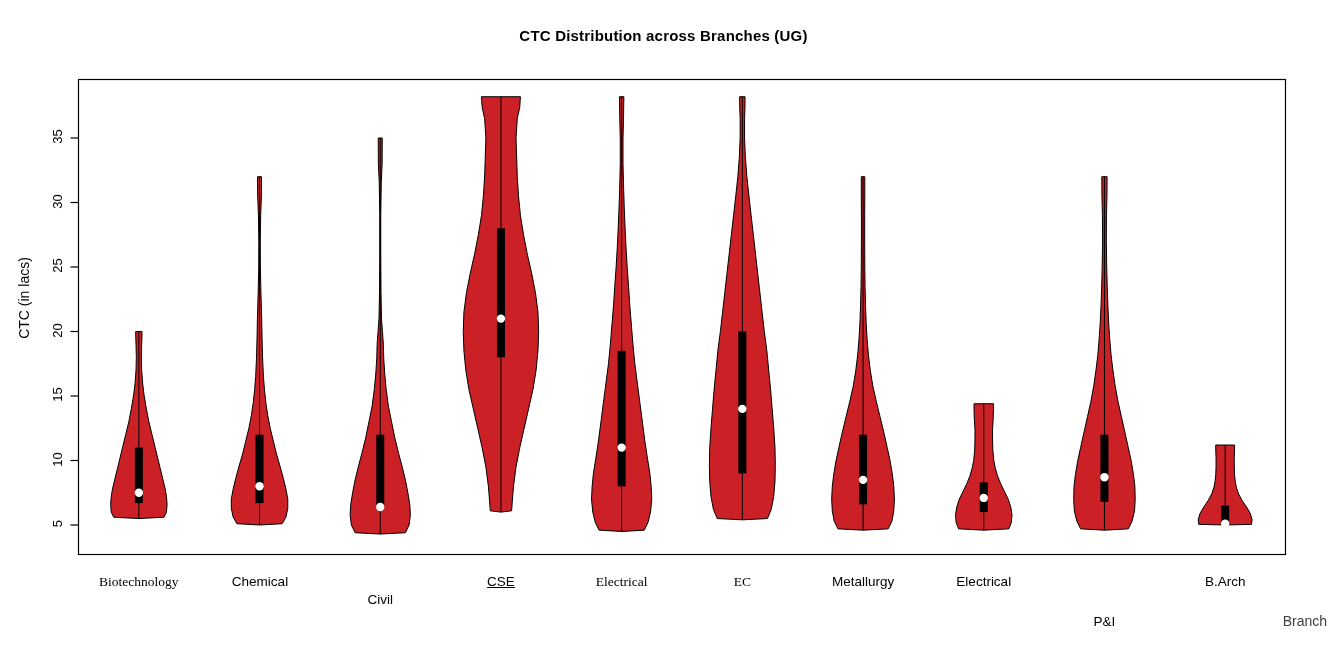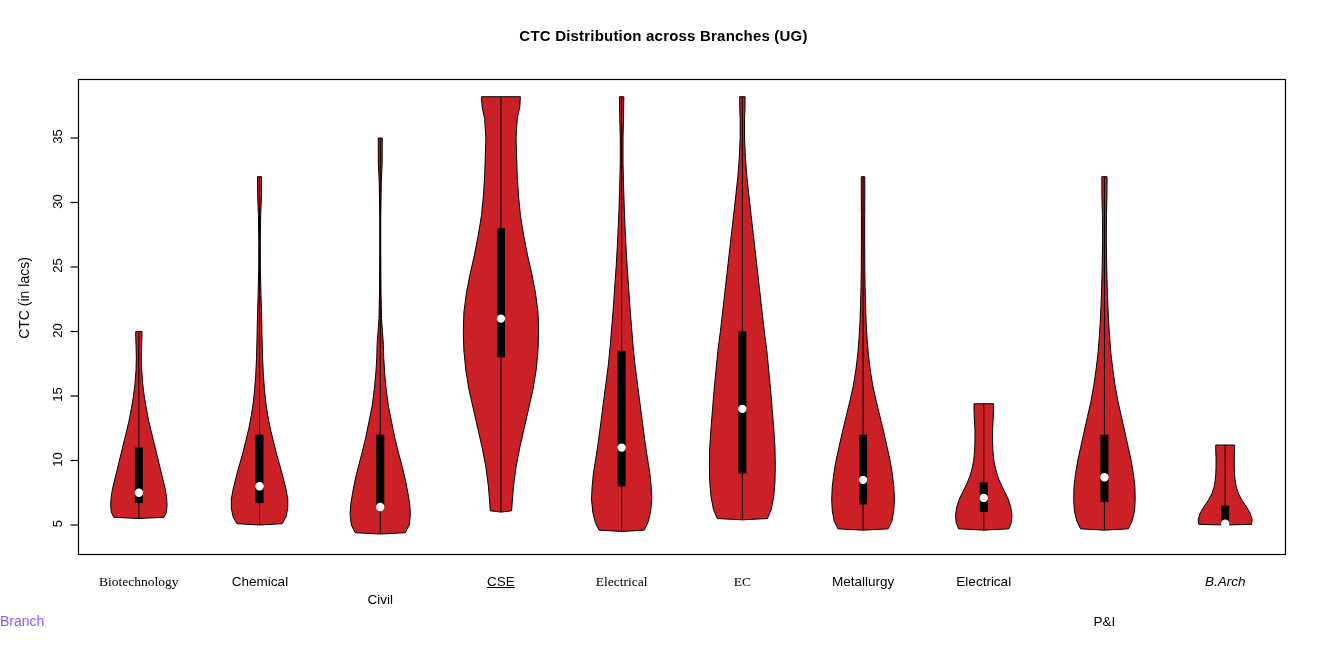--- a/index.html
+++ b/index.html
@@ -39,23 +39,23 @@
     font-size: 14px;
     color: #000000;
     transform: rotate(-90deg);
     transform-origin: center center;
   }
   #x-axis-title {
     position: absolute;
     left: 0;
     top: 613px;
     width: 1327px;
-    text-align: left;
+    text-align: right;
     font-size: 14px;
-    color: #8b5cf6;
+    color: #404040;
   }
   #plot-svg {
     position: absolute;
     left: 0;
     top: 0;
   }
   .ytick-label {
     position: absolute;
     font-size: 13px;
     color: #000000;
@@ -172,16 +172,16 @@
       <div class="ytick-label" style="left: 41.5px; top: 129px;">35</div>
       <div class="xtick-label" style="left: 138.85px; top: 573.5px; font-family: Liberation Serif, serif;">Biotechnology</div>
       <div class="xtick-label" style="left: 260px; top: 573.5px;">Chemical</div>
       <div class="xtick-label" style="left: 380.25px; top: 592px;">Civil</div>
       <div class="xtick-label" style="left: 500.95px; top: 573.5px; text-decoration: underline;">CSE</div>
       <div class="xtick-label" style="left: 621.65px; top: 573.5px; font-family: Liberation Serif, serif;">Electrical</div>
       <div class="xtick-label" style="left: 742.35px; top: 573.5px; font-family: Liberation Serif, serif;">EC</div>
       <div class="xtick-label" style="left: 863.05px; top: 573.5px;">Metallurgy</div>
       <div class="xtick-label" style="left: 983.75px; top: 573.5px;">Electrical</div>
       <div class="xtick-label" style="left: 1104.45px; top: 573.5px; margin-top: 40px;">P&amp;I</div>
-      <div class="xtick-label" style="left: 1225.15px; top: 573.5px; font-style: italic;">B.Arch</div>
+      <div class="xtick-label" style="left: 1225.15px; top: 573.5px;">B.Arch</div>
     </div>
 
 </div>
 
 </body></html>

